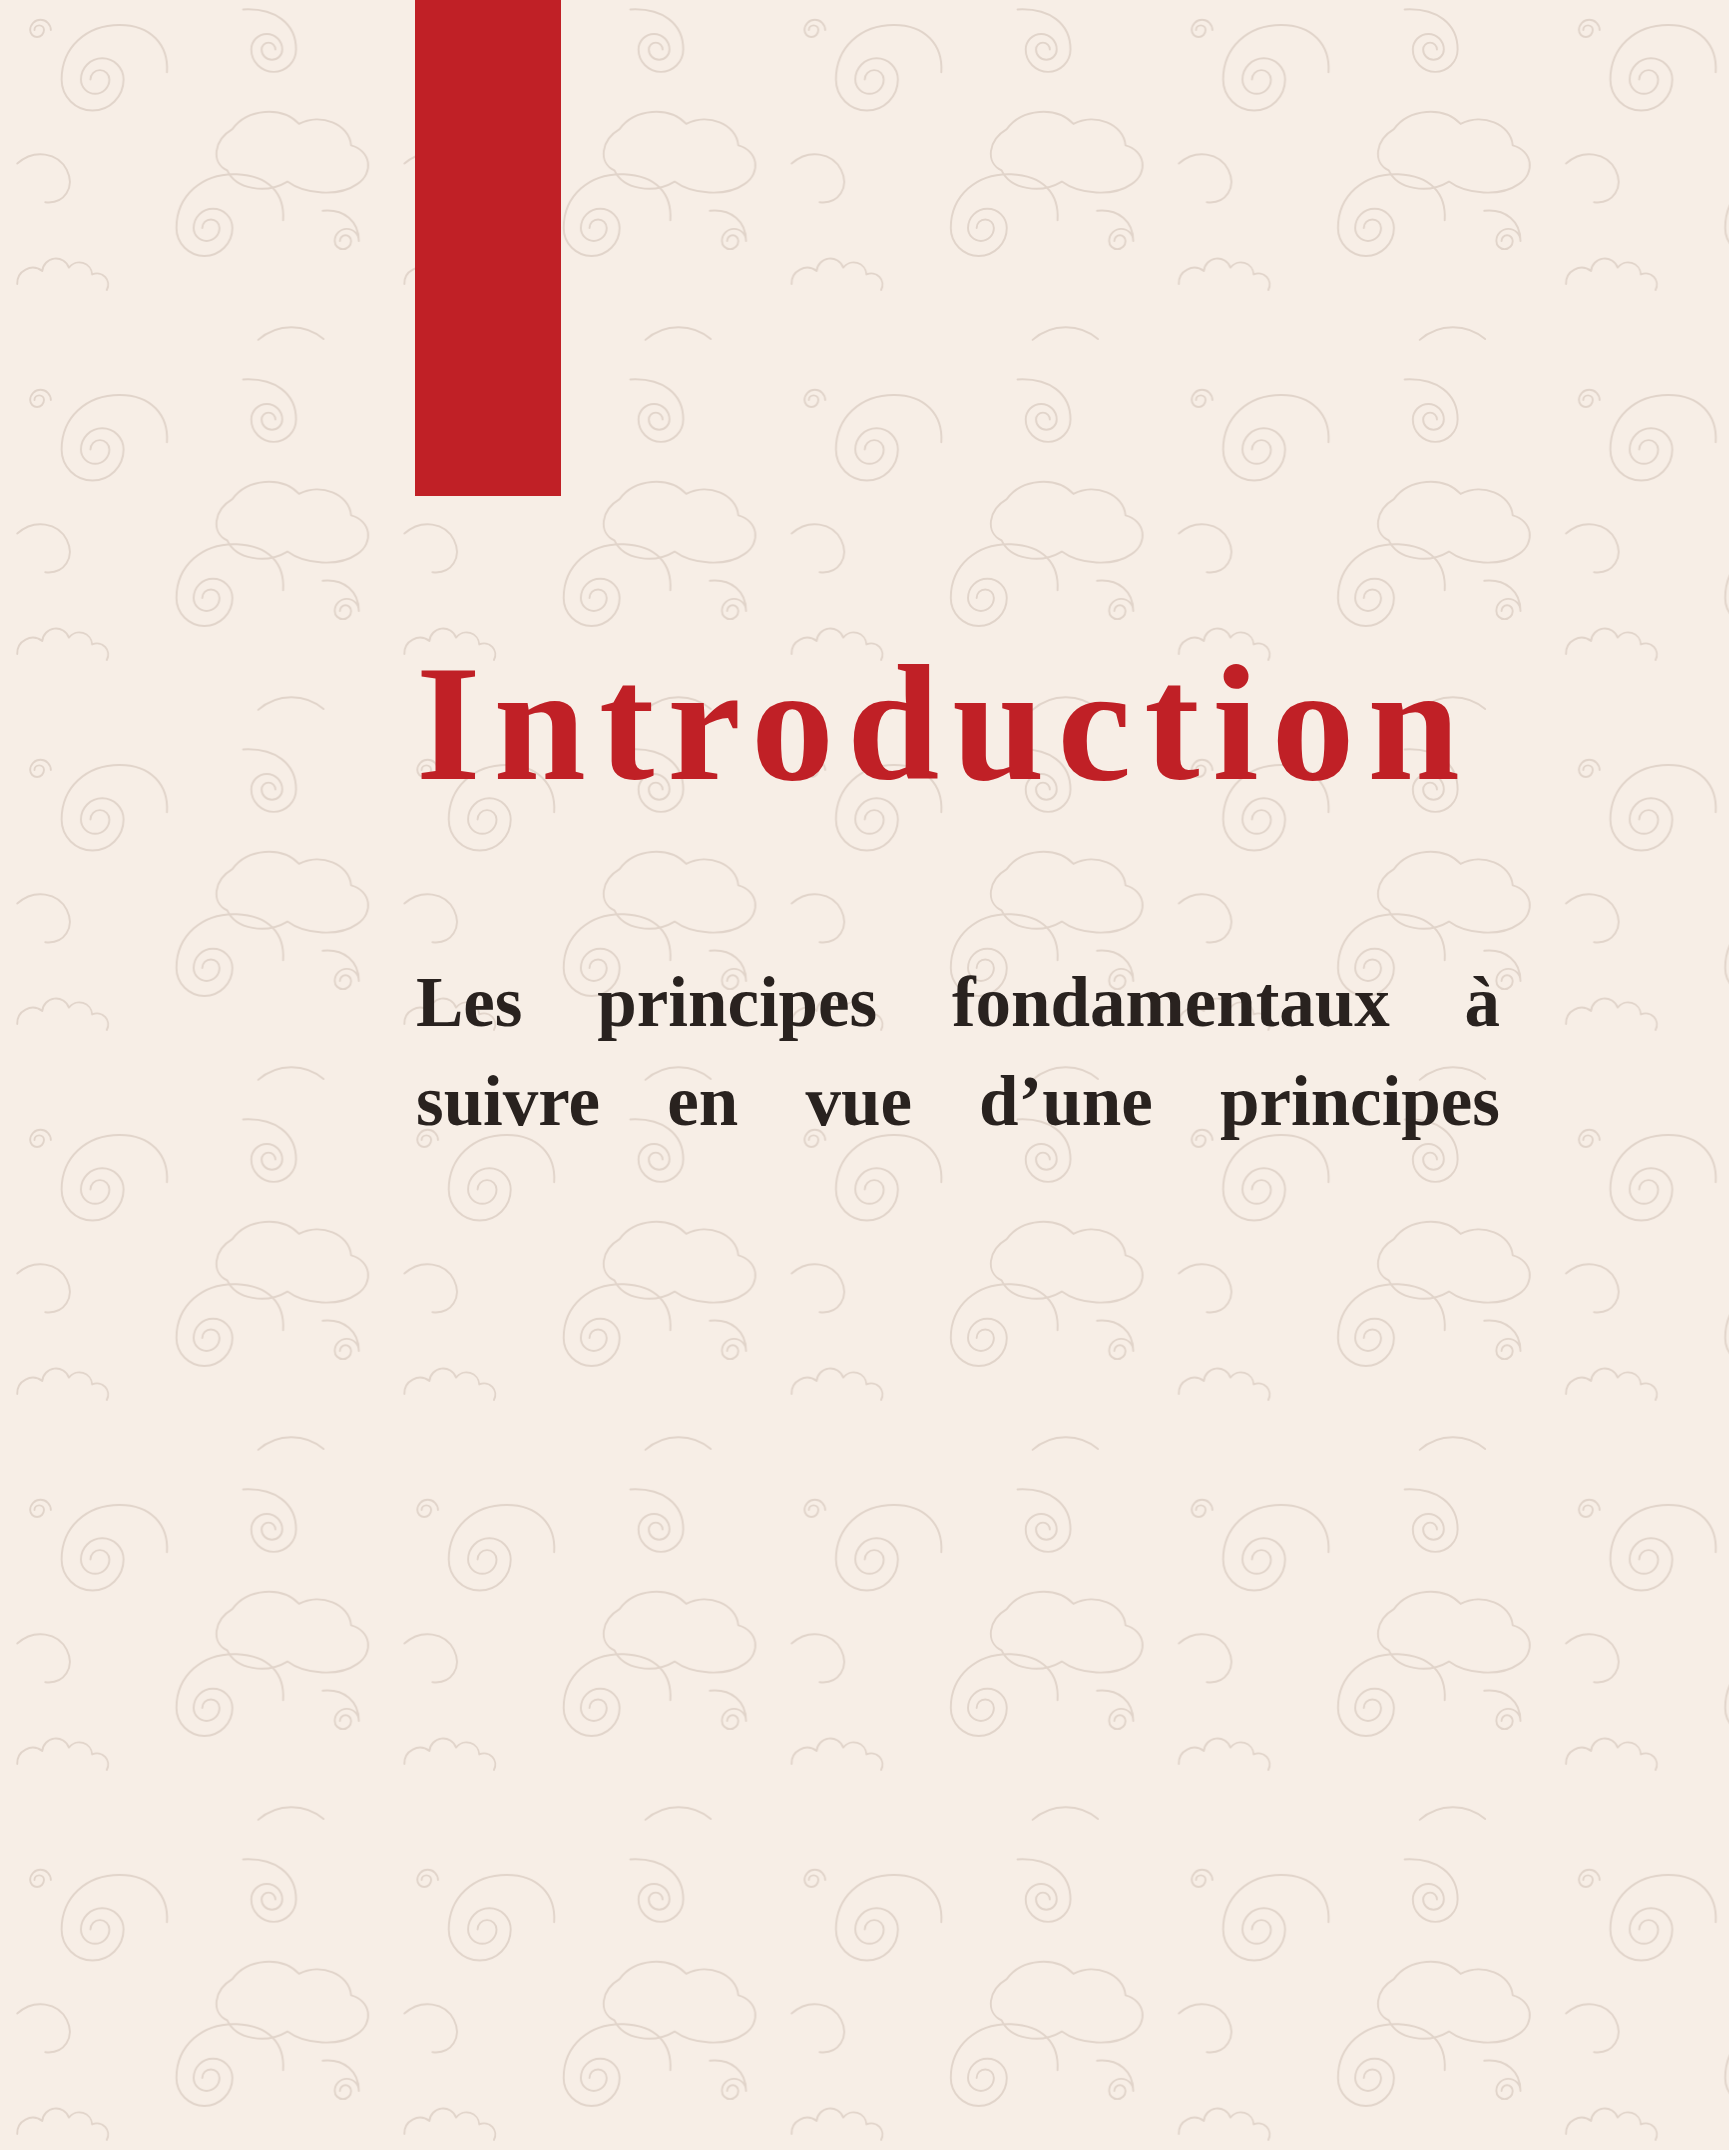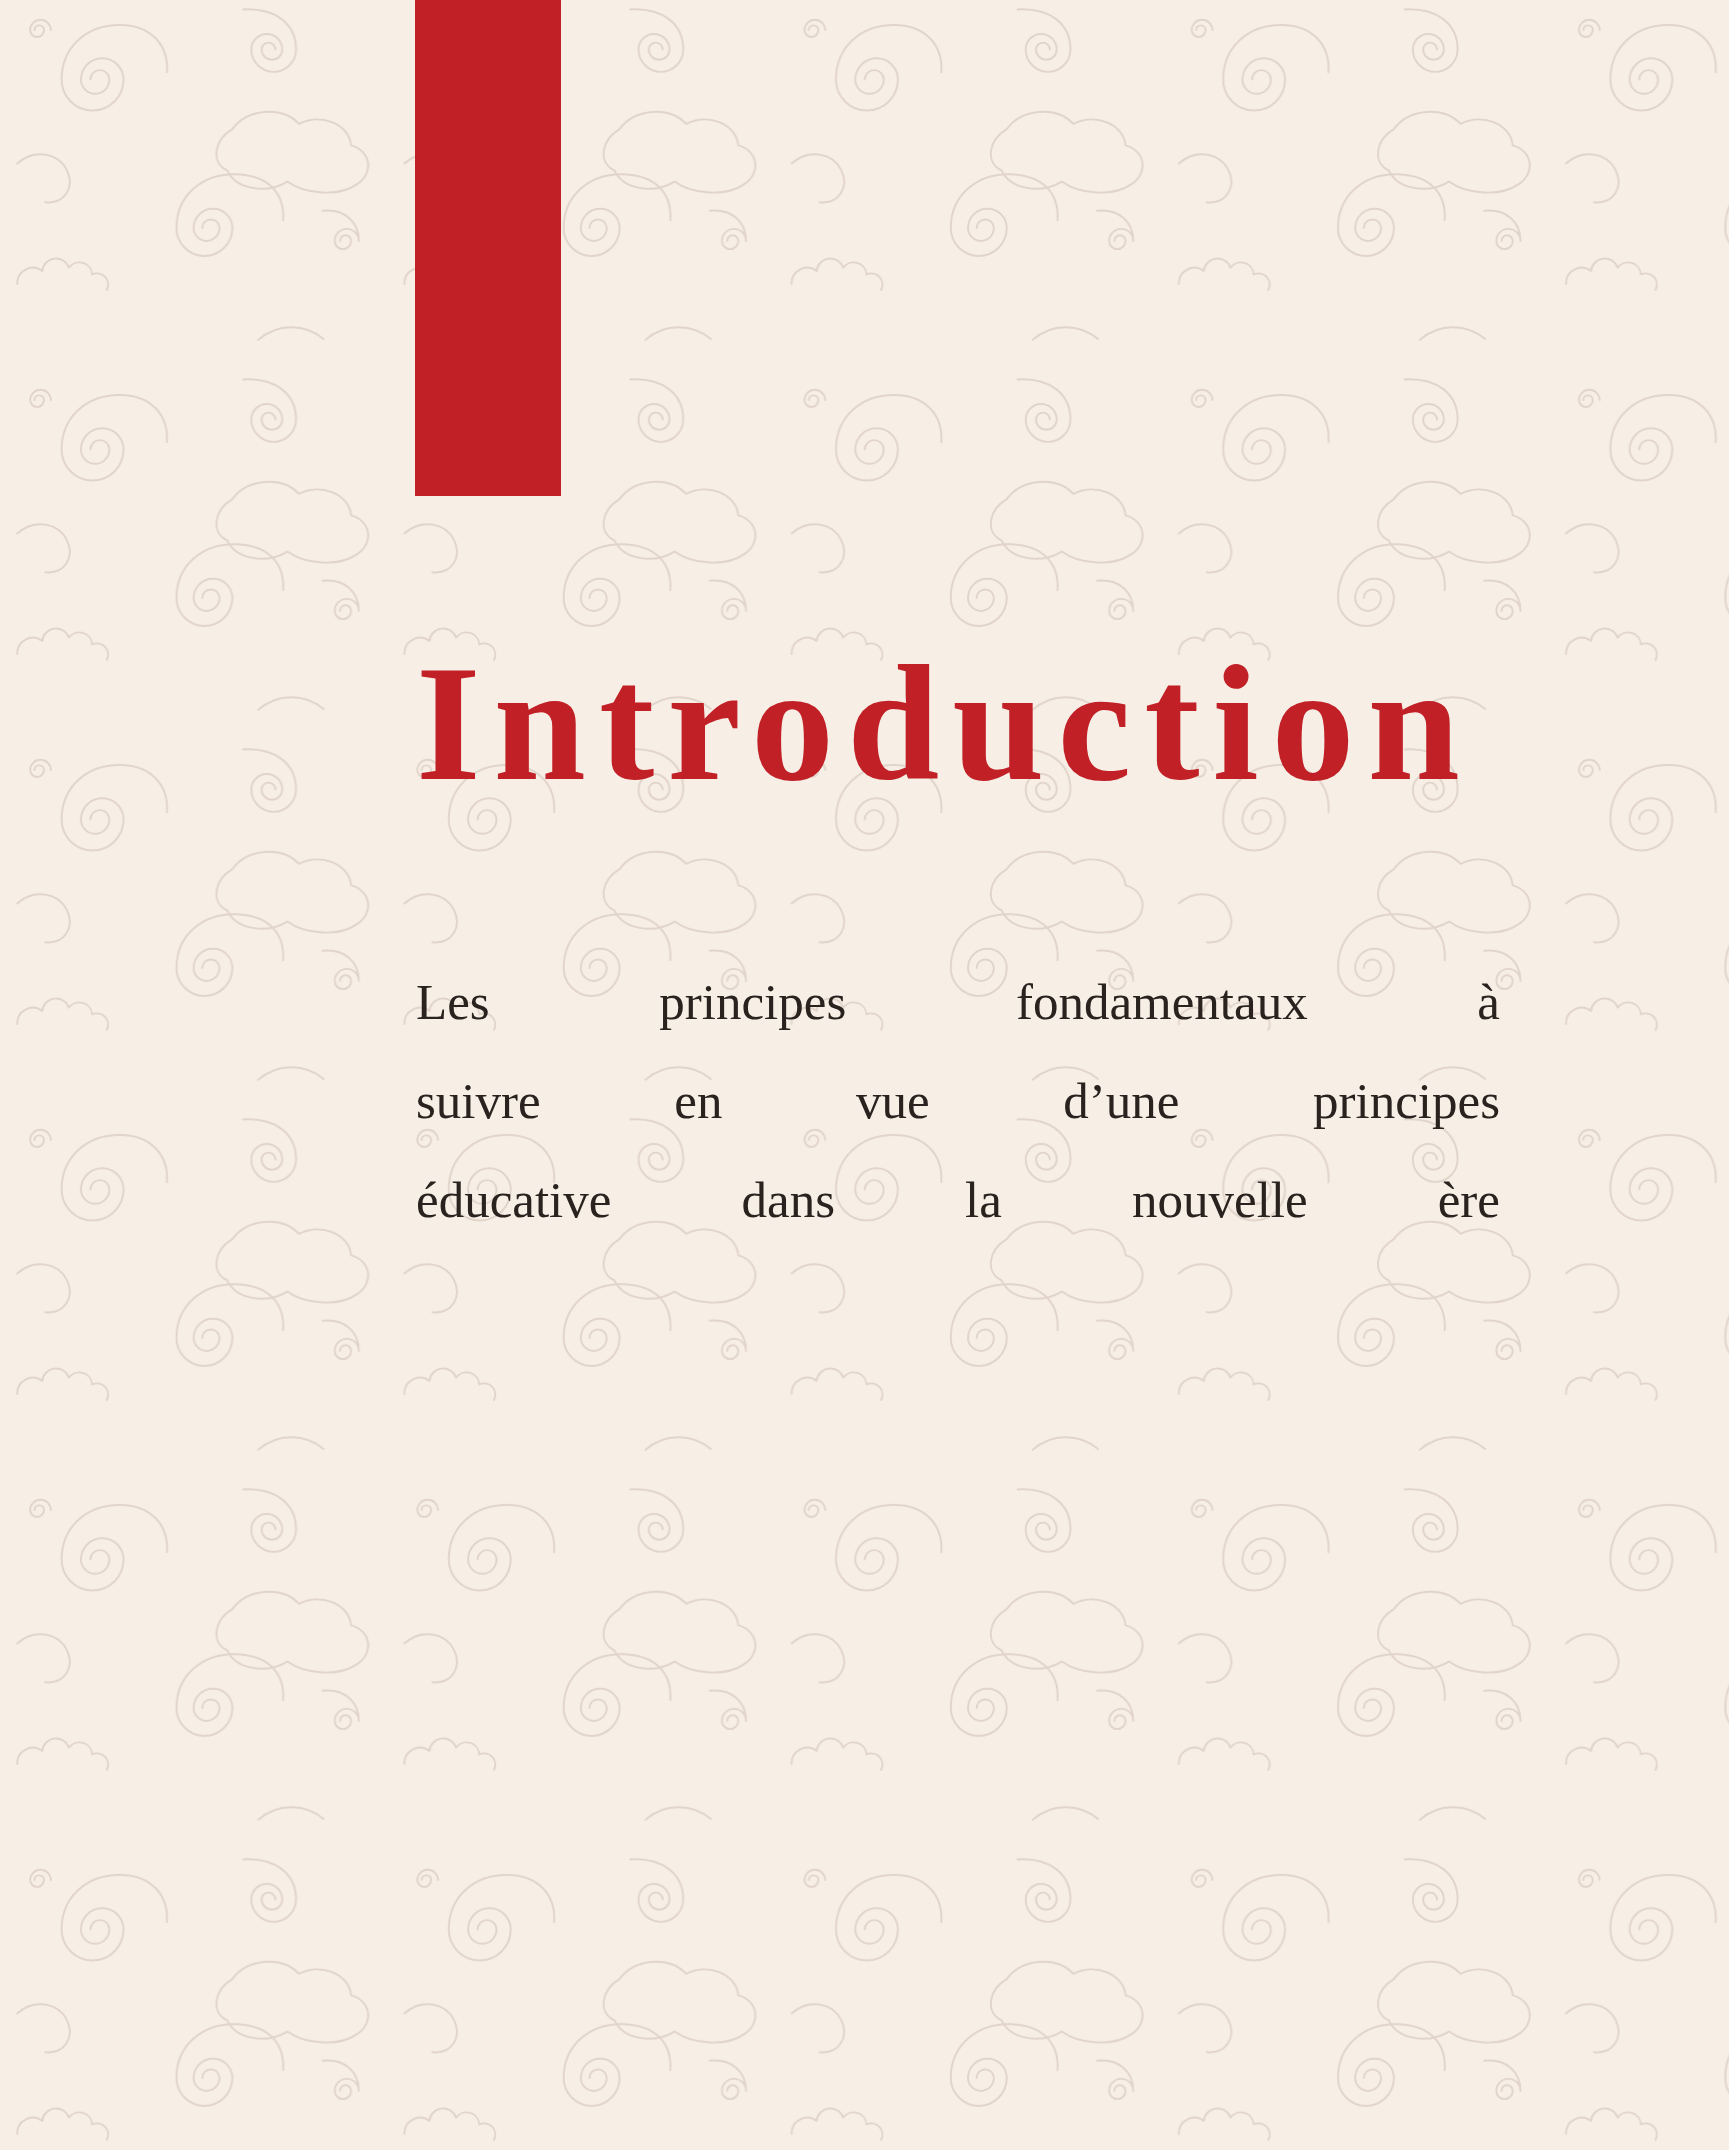--- a/index.html
+++ b/index.html
@@ -54,23 +54,23 @@
     letter-spacing: 13px;
     color: var(--accent-red);
     white-space: nowrap;
   }
 
   .chapter-subtitle {
     position: absolute;
     left: 416px;
     top: 953px;
     width: 1084px;
-    font-size: 51px;
+    font-size: 71px;
     line-height: 99px;
-    font-weight: normal;
+    font-weight: bold;
     color: var(--text-dark);
   }
   .subtitle-line {
     text-align: justify;
     text-align-last: justify;
   }
 </style>
 </head>
 <body>
 
@@ -102,17 +102,16 @@
     <rect width="100%" height="100%" fill="url(#clouds)"></rect>
   </svg>
 
   <div class="red-bar"></div>
 
   <h1 class="chapter-title">Introduction</h1>
 
   <div class="chapter-subtitle">
     <div class="subtitle-line">Les principes fondamentaux à</div>
     <div class="subtitle-line">suivre en vue d’une principes</div>
-    <div class="subtitle-line">éducative dans la nouvelle ère</div>
   </div>
 
 </div>
 
 
 </body></html>

